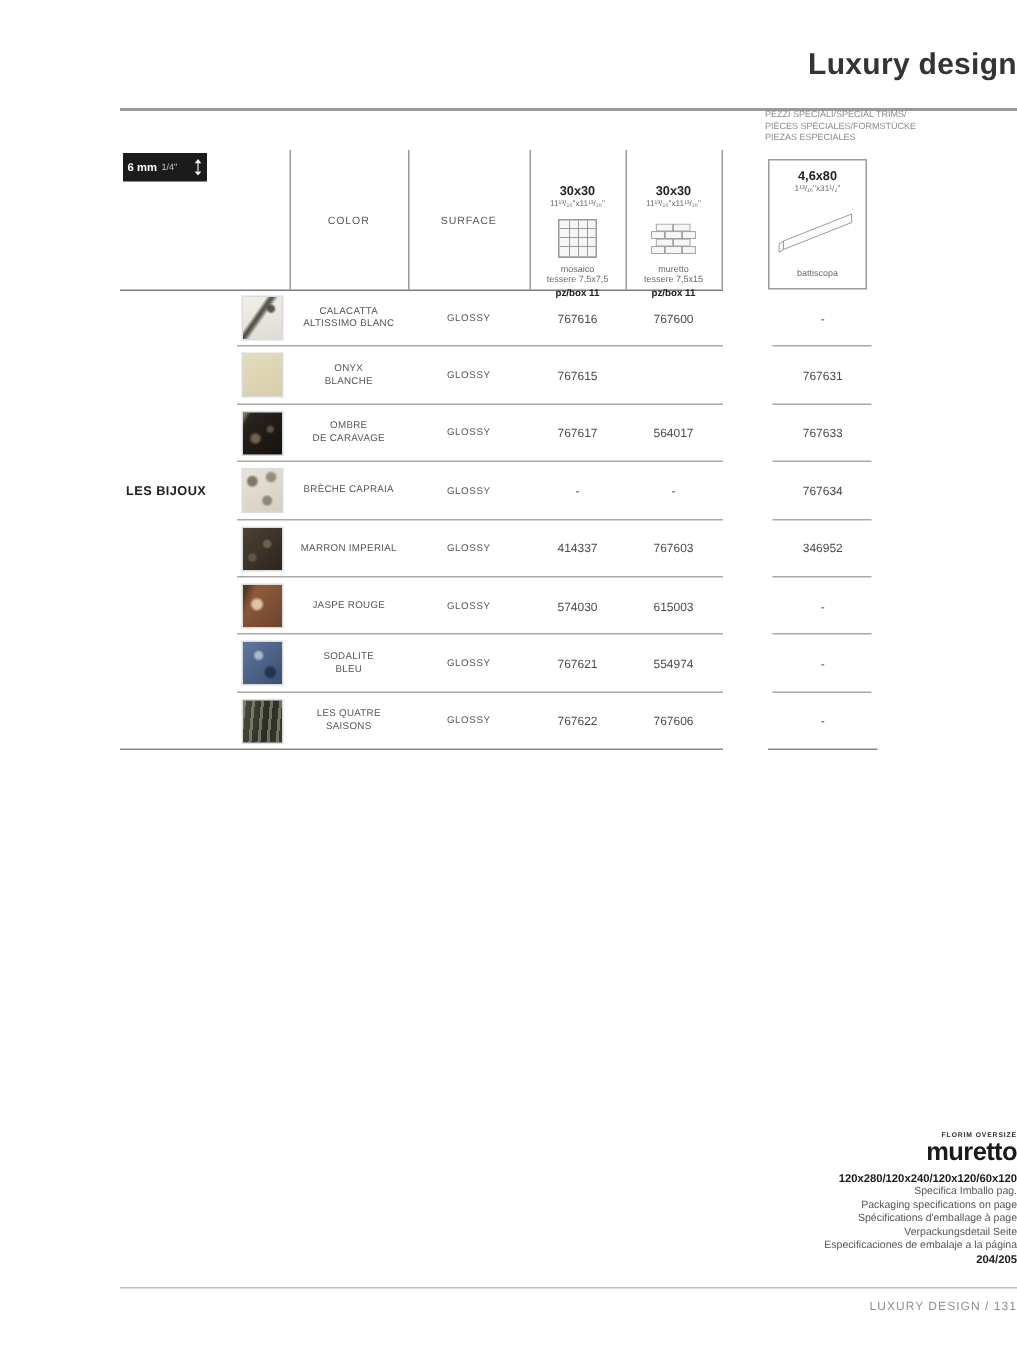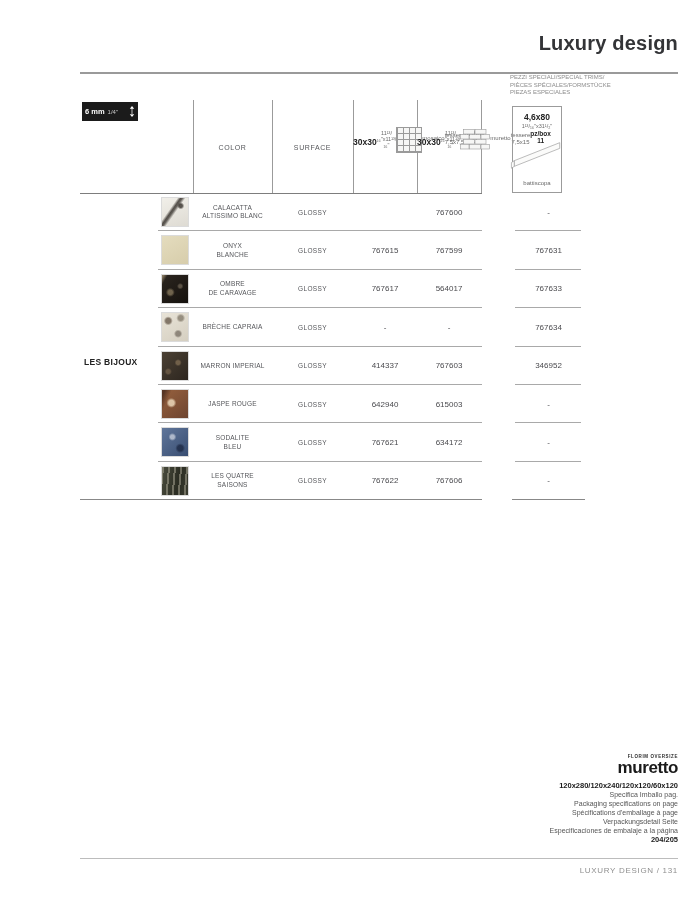--- a/index.html
+++ b/index.html
@@ -21,41 +21,41 @@
          align-items:center;padding:0 3px;box-sizing:border-box;gap:3px;}
   .badge .mm{color:#fff;font-size:7.5px;font-weight:bold;}
   .badge .inch{color:#c8c8c8;font-size:6px;flex:1;}
   .badge svg{display:block;}
 
   
   .vline{top:100px;height:93px;width:1px;background:#9b9b9b;}
   .hbottom{left:40px;width:402px;top:193px;height:1px;background:#7d7d7d;}
   .hlabel{top:144px;font-size:7px;color:#55565a;letter-spacing:.6px;text-align:center;}
 
-  .hcol{top:92px;height:93px;display:flex;align-items:center;text-align:center;}
+  .hcol{top:116px;height:93px;display:flex;flex-direction:column;align-items:center;text-align:center;}
   .hsize{margin-top:6px;font-size:8.5px;font-weight:bold;color:#222;}
   .hsizein{margin-top:1px;font-size:5.5px;color:#6a6a6a;}
   .hiconwrap{height:36px;display:flex;align-items:center;justify-content:center;margin-top:2px;}
   .hdesc{font-size:6px;color:#6a6a6a;line-height:7px;}
   .hbox{font-size:6.5px;font-weight:bold;color:#222;margin-top:1px;margin-bottom:4px;}
 
   .gridicon{width:26px;height:26px;border:1px solid #9a9a9a;box-sizing:border-box;
     background:
       repeating-linear-gradient(0deg,#9a9a9a 0 .6px,transparent .6px 6.1px),
       repeating-linear-gradient(90deg,#9a9a9a 0 .6px,transparent .6px 6.1px),
       #f6f6f5;}
 
-  .battbox{left:472px;top:106px;width:50px;height:87px;border:1px solid #9b9b9b;box-sizing:border-box;
+  .battbox{left:472px;top:106px;width:66px;height:87px;border:1px solid #9b9b9b;box-sizing:border-box;
            display:flex;flex-direction:column;align-items:center;text-align:center;}
   .battbox .hsize{margin-top:5px;}
   .battbox .hname{font-size:6px;color:#6a6a6a;margin-bottom:6px;}
   .battbox .spacer{flex:1;display:flex;align-items:center;}
 
   
-  .collection{left:44px;top:357px;font-size:8.5px;font-weight:bold;color:#222;letter-spacing:.3px;text-align:center;}
+  .collection{left:44px;top:322px;font-size:8.5px;font-weight:bold;color:#222;letter-spacing:.3px;text-align:center;}
 
   
   .row{position:absolute;left:0;width:678px;height:38.4px;}
   .cell{position:absolute;top:0;height:100%;display:flex;align-items:center;
         justify-content:center;text-align:center;}
   .name{left:151px;width:83px;font-size:6.5px;color:#55565a;line-height:8.5px;
         letter-spacing:.2px;white-space:pre-line;}
   .surface{left:234px;width:77px;font-size:6.5px;color:#55565a;letter-spacing:.4px;}
   .code{font-size:8px;color:#4a4a4e;}
   .m1{left:313px;width:64px;}
@@ -160,32 +160,32 @@
   </div>
 
   <div class="abs collection">LES BIJOUX</div>
 
   <div id="rows">
       <div class="row" style="top: 193px;">
     <div class="swatch" style="background: radial-gradient(circle at 72% 28%, rgba(40, 35, 30, 0.75) 0px, rgba(40, 35, 30, 0.75) 6%, transparent 13%), linear-gradient(125deg, transparent 34%, rgba(45, 40, 35, 0.8) 41%, rgba(45, 40, 35, 0.7) 45%, transparent 52%), linear-gradient(160deg, rgb(241, 239, 233), rgb(222, 219, 211));"></div>
     <div class="cell name">CALACATTA
 ALTISSIMO BLANC</div>
     <div class="cell surface">GLOSSY</div>
+    <div class="cell code m1">767616</div>
     <div class="cell code m2">767600</div>
     <div class="cell code m3">-</div>
     <div class="sep main-sep"></div>
     <div class="sep batt-sep"></div>
   </div>
       <div class="row" style="top: 231.4px;">
     <div class="swatch" style="background: linear-gradient(150deg, rgb(228, 220, 190), rgb(215, 205, 171));"></div>
     <div class="cell name">ONYX
 BLANCHE</div>
     <div class="cell surface">GLOSSY</div>
     <div class="cell code m1">767615</div>
-    <div class="cell code m2">767599</div>
     <div class="cell code m3">767631</div>
     <div class="sep main-sep"></div>
     <div class="sep batt-sep"></div>
   </div>
       <div class="row" style="top: 269.8px;">
     <div class="swatch" style="background: linear-gradient(120deg, rgba(205, 185, 145, 0.55) 4%, transparent 14%), radial-gradient(circle at 32% 62%, rgba(190, 170, 130, 0.5) 0px, rgba(190, 170, 130, 0.5) 9%, transparent 18%), radial-gradient(circle at 70% 40%, rgba(180, 165, 140, 0.4) 0px, rgba(180, 165, 140, 0.4) 6%, transparent 13%), linear-gradient(140deg, rgb(44, 38, 32), rgb(21, 17, 13));"></div>
     <div class="cell name">OMBRE
 DE CARAVAGE</div>
     <div class="cell surface">GLOSSY</div>
     <div class="cell code m1">767617</div>
@@ -211,33 +211,33 @@
     <div class="cell code m1">414337</div>
     <div class="cell code m2">767603</div>
     <div class="cell code m3">346952</div>
     <div class="sep main-sep"></div>
     <div class="sep batt-sep"></div>
   </div>
       <div class="row" style="top: 385px;">
     <div class="swatch" style="background: radial-gradient(circle at 36% 46%, rgba(236, 216, 186, 0.85) 0px, rgba(236, 216, 186, 0.85) 12%, transparent 22%), linear-gradient(115deg, rgba(60, 35, 25, 0.7) 8%, transparent 26%), linear-gradient(140deg, rgb(151, 97, 62), rgb(109, 68, 47));"></div>
     <div class="cell name">JASPE ROUGE</div>
     <div class="cell surface">GLOSSY</div>
-    <div class="cell code m1">642940</div>
+    <div class="cell code m1">574030</div>
     <div class="cell code m2">615003</div>
     <div class="cell code m3">-</div>
     <div class="sep main-sep"></div>
     <div class="sep batt-sep"></div>
   </div>
       <div class="row" style="top: 423.4px;">
     <div class="swatch" style="background: radial-gradient(circle at 40% 32%, rgba(222, 227, 236, 0.65) 0px, rgba(222, 227, 236, 0.65) 8%, transparent 16%), radial-gradient(circle at 70% 72%, rgba(20, 30, 55, 0.65) 0px, rgba(20, 30, 55, 0.65) 10%, transparent 18%), linear-gradient(135deg, rgb(96, 118, 154), rgb(57, 78, 114));"></div>
     <div class="cell name">SODALITE
 BLEU</div>
     <div class="cell surface">GLOSSY</div>
     <div class="cell code m1">767621</div>
-    <div class="cell code m2">634172</div>
+    <div class="cell code m2">554974</div>
     <div class="cell code m3">-</div>
     <div class="sep main-sep"></div>
     <div class="sep batt-sep"></div>
   </div>
       <div class="row last" style="top: 461.8px;">
     <div class="swatch" style="background: repeating-linear-gradient(95deg, rgba(208, 203, 183, 0.4) 0px, rgba(208, 203, 183, 0.4) 2px, transparent 2px, transparent 6px), linear-gradient(100deg, rgb(74, 76, 62), rgb(43, 45, 35) 60%, rgb(58, 60, 48));"></div>
     <div class="cell name">LES QUATRE
 SAISONS</div>
     <div class="cell surface">GLOSSY</div>
     <div class="cell code m1">767622</div>

